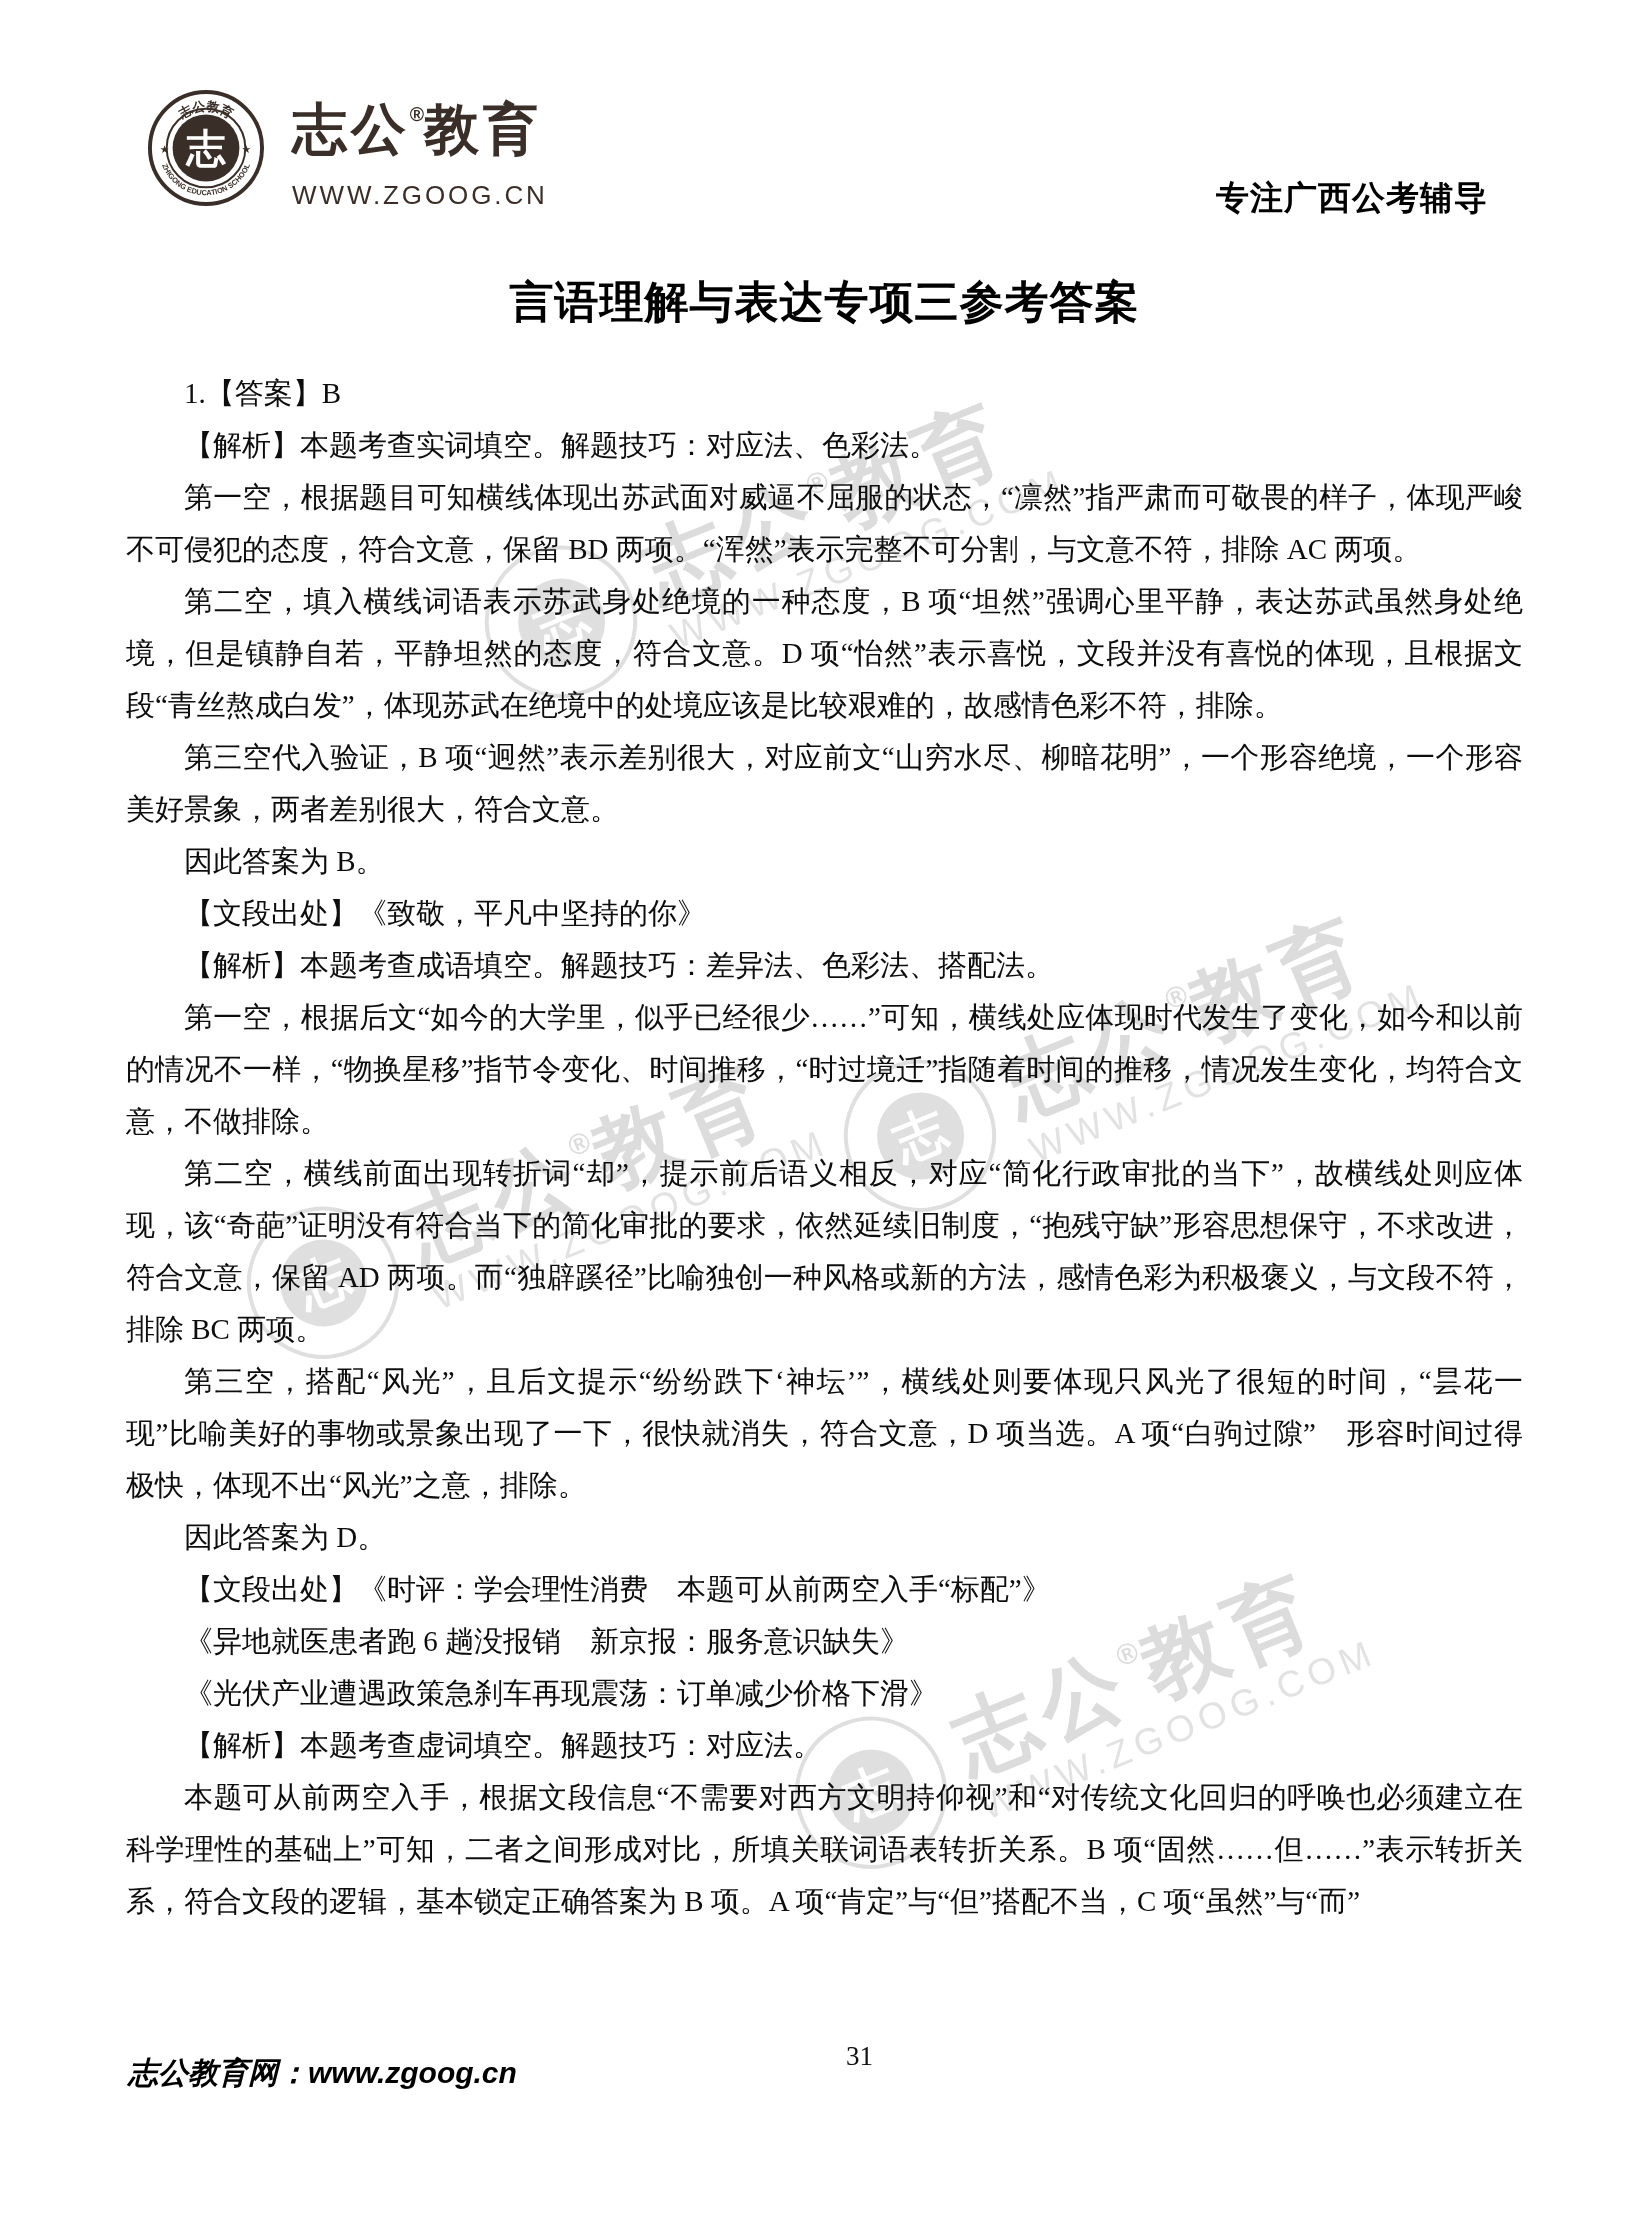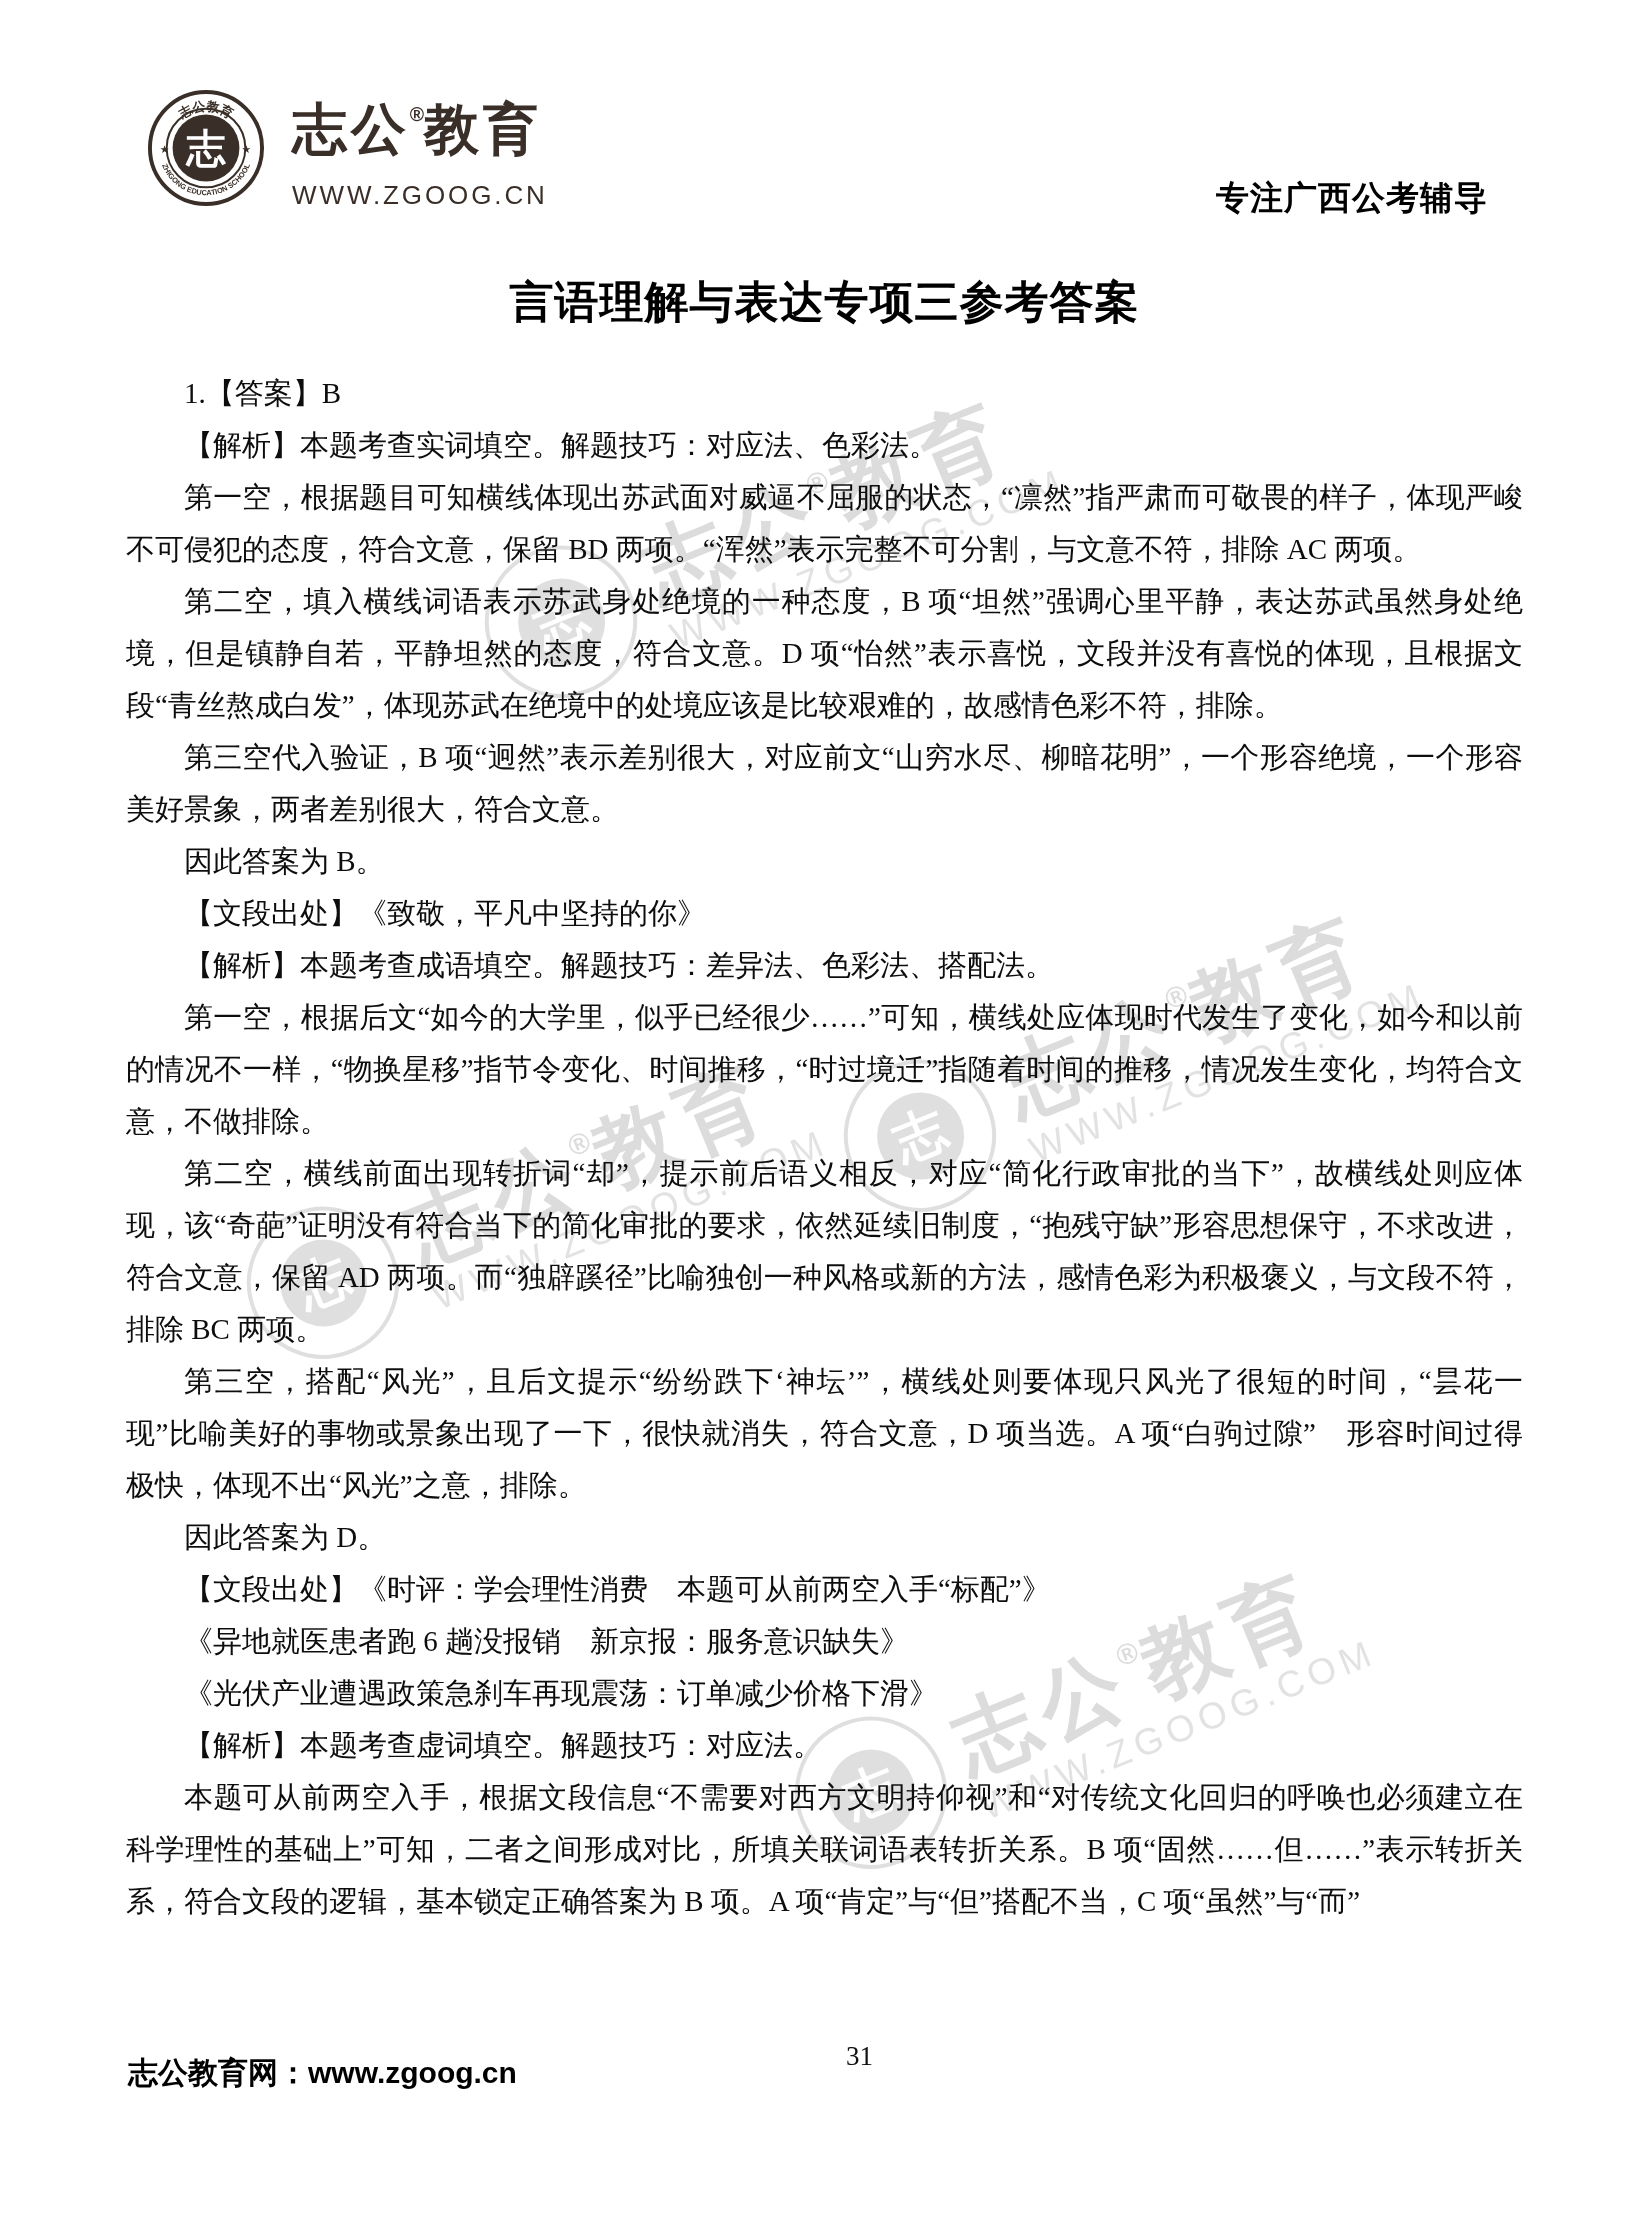--- a/index.html
+++ b/index.html
@@ -71,21 +71,21 @@
   }
   .wm-brand .reg{font-size:29px;vertical-align:41px;letter-spacing:0;}
   .wm-url{
     font-family:"Liberation Sans","DejaVu Sans",sans-serif;
     font-size:37px;letter-spacing:5.8px;margin-top:1.9px;color:#dedede;
   }
   
   .footer-site{
     position:absolute;left:128px;top:2053px;z-index:2;
     font-family:"Liberation Sans","DejaVu Sans",sans-serif;
-    font-weight:bold;font-size:30px;color:#000;
+    font-weight:bold;font-size:30px;color:#000;font-style:italic;
   }
   .page-number{
     position:absolute;left:776px;width:97px;top:2041px;z-index:2;
     text-align:right;font-size:27px;color:#111;
   }
 </style>
 </head>
 <body>
 
 <div class="page">

